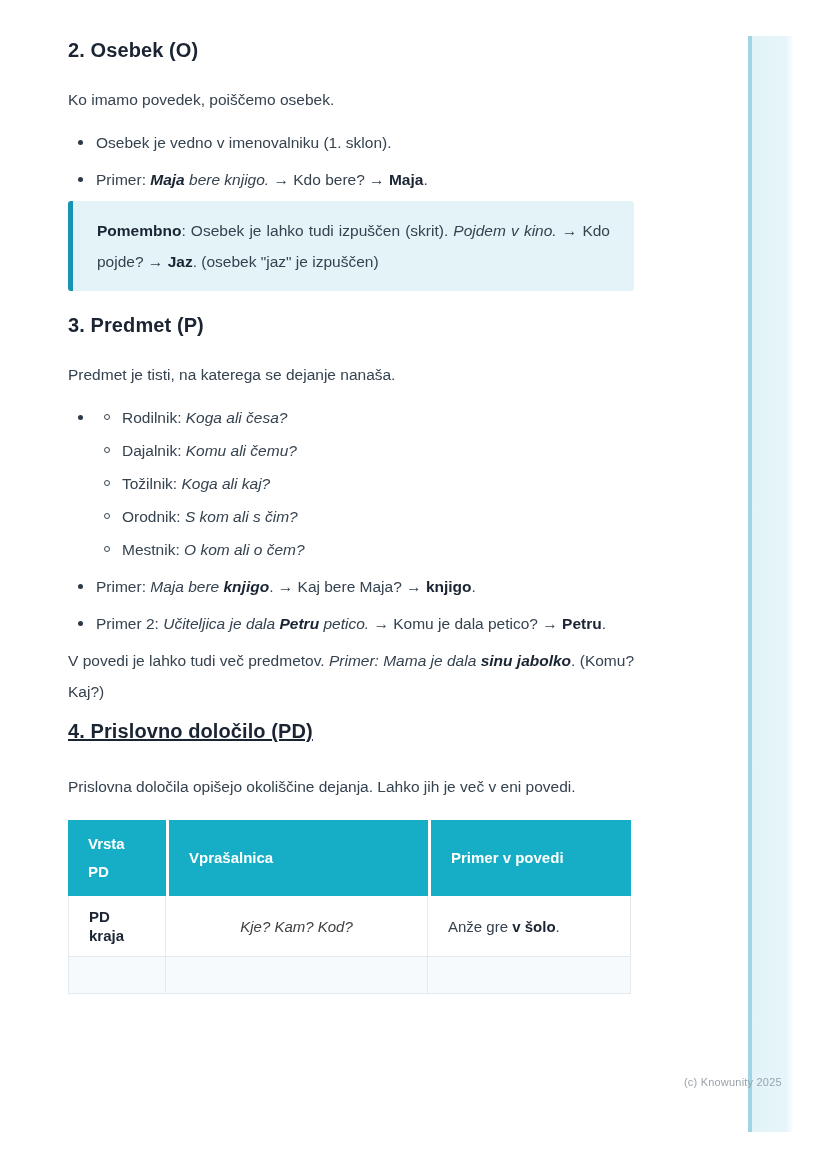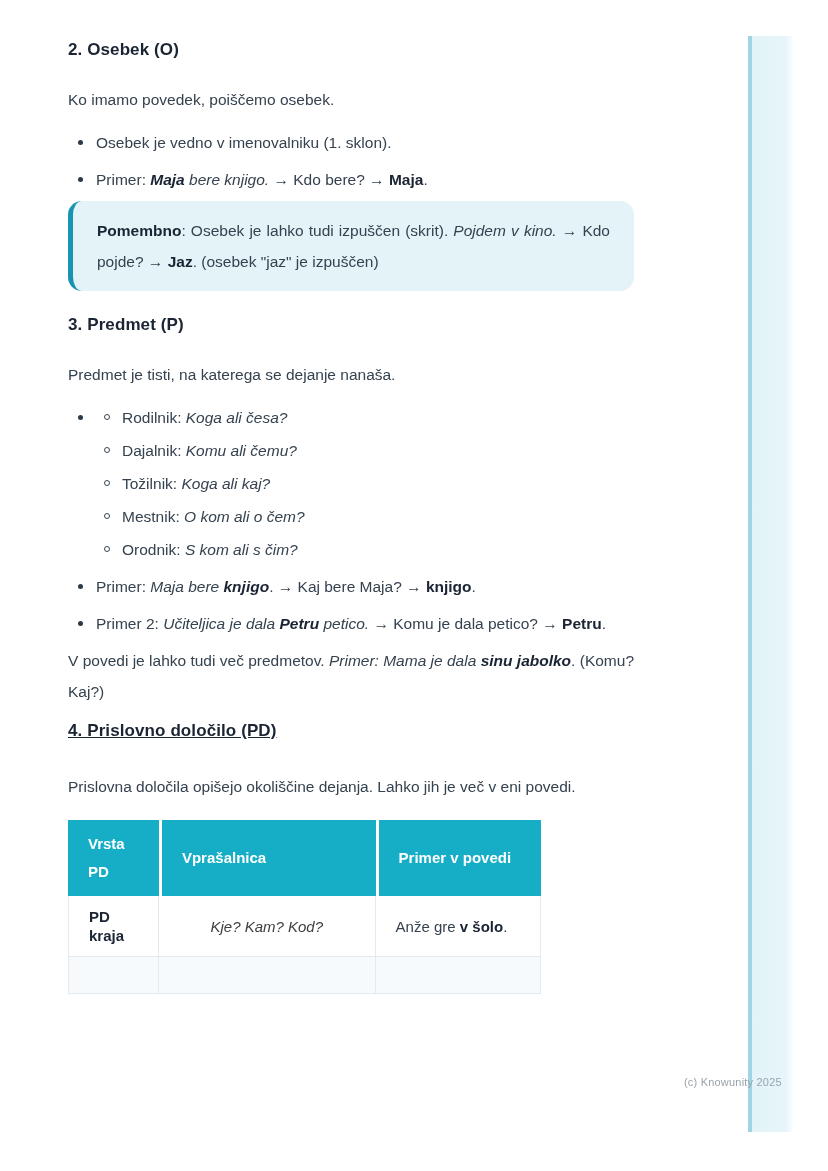--- a/index.html
+++ b/index.html
@@ -19,21 +19,21 @@
     z-index:1;
   }
 
   .content{
     position:absolute;left:68px;top:38px;width:566px;
     font-size:15.5px;line-height:2.0;
     z-index:2;
   }
 
   h2{
-    font-size:17px;line-height:24px;margin:0 0 22px 0;
+    font-size:20px;line-height:24px;margin:0 0 22px 0;
     color:#1a2433;font-weight:700;letter-spacing:.1px;
   }
   p{margin:0 0 12px 0;}
   p.justify{text-align:justify;}
   .b{font-weight:700;color:#1a2433;}
   .i{font-style:italic;}
 
   
   ul{list-style:none;margin:0;padding:0 0 0 28px;}
   ul.l1 > li{position:relative;margin:0 0 6px 0;}
@@ -47,27 +47,27 @@
     content:"";position:absolute;left:-18px;top:12px;
     width:4px;height:4px;border-radius:50%;
     background:#fff;border:1.5px solid #3a4754;
   }
 
   
   .callout{
     margin:4px 0 22px 0;
     background:#e4f3f8;
     border-left:5px solid #1794b2;
-    border-radius:14px;
+    border-radius:3px;
     padding:14px 24px;
   }
   .callout p{margin:0;text-align:justify;}
 
   
-  table{border-collapse:separate;border-spacing:0;width:473px;margin-top:4px;}
+  table{border-collapse:separate;border-spacing:0;width:563px;margin-top:4px;}
   th{
     background:#15aec6;color:#ffffff;font-weight:700;font-size:15px;
     text-align:left;vertical-align:middle;
     padding:10px 20px;line-height:28px;
   }
   th + th{border-left:3px solid #ffffff;}
   col.c1{width:98px;}
   col.c2{width:262px;}
   col.c3{width:203px;}
   td{
@@ -111,22 +111,22 @@
 
     <h2>3. Predmet (P)</h2>
     <p>Predmet je tisti, na katerega se dejanje nanaša.</p>
 
     <ul class="l1">
       <li>
         <ul class="l2">
           <li><span>Rodilnik: </span><span class="i">Koga ali česa?</span></li>
           <li><span>Dajalnik: </span><span class="i">Komu ali čemu?</span></li>
           <li><span>Tožilnik: </span><span class="i">Koga ali kaj?</span></li>
+          <li><span>Orodnik: </span><span class="i">S kom ali s čim?</span></li>
           <li><span>Mestnik: </span><span class="i">O kom ali o čem?</span></li>
-          <li><span>Orodnik: </span><span class="i">S kom ali s čim?</span></li>
         </ul>
       </li>
       <li><span>Primer: </span><span class="i">Maja bere </span><span class="b i">knjigo</span><span>. → Kaj bere Maja? → </span><span class="b">knjigo</span><span>.</span></li>
       <li><span>Primer 2: </span><span class="i">Učiteljica je dala </span><span class="b i">Petru</span><span class="i"> petico.</span><span> → Komu je dala petico? → </span><span class="b">Petru</span><span>.</span></li>
     </ul>
 
     <p class="justify" style="margin:0 0 12px 0;"><span>V povedi je lahko tudi več predmetov. </span><span class="i">Primer: Mama je dala </span><span class="b i">sinu jabolko</span><span>. (Komu? Kaj?)</span></p>
 
     <h2 style="margin-bottom:28px;text-decoration:underline;">4. Prislovno določilo (PD)</h2>
     <p class="justify" style="margin:0 0 18px 0;">Prislovna določila opišejo okoliščine dejanja. Lahko jih je več v eni povedi.</p>

